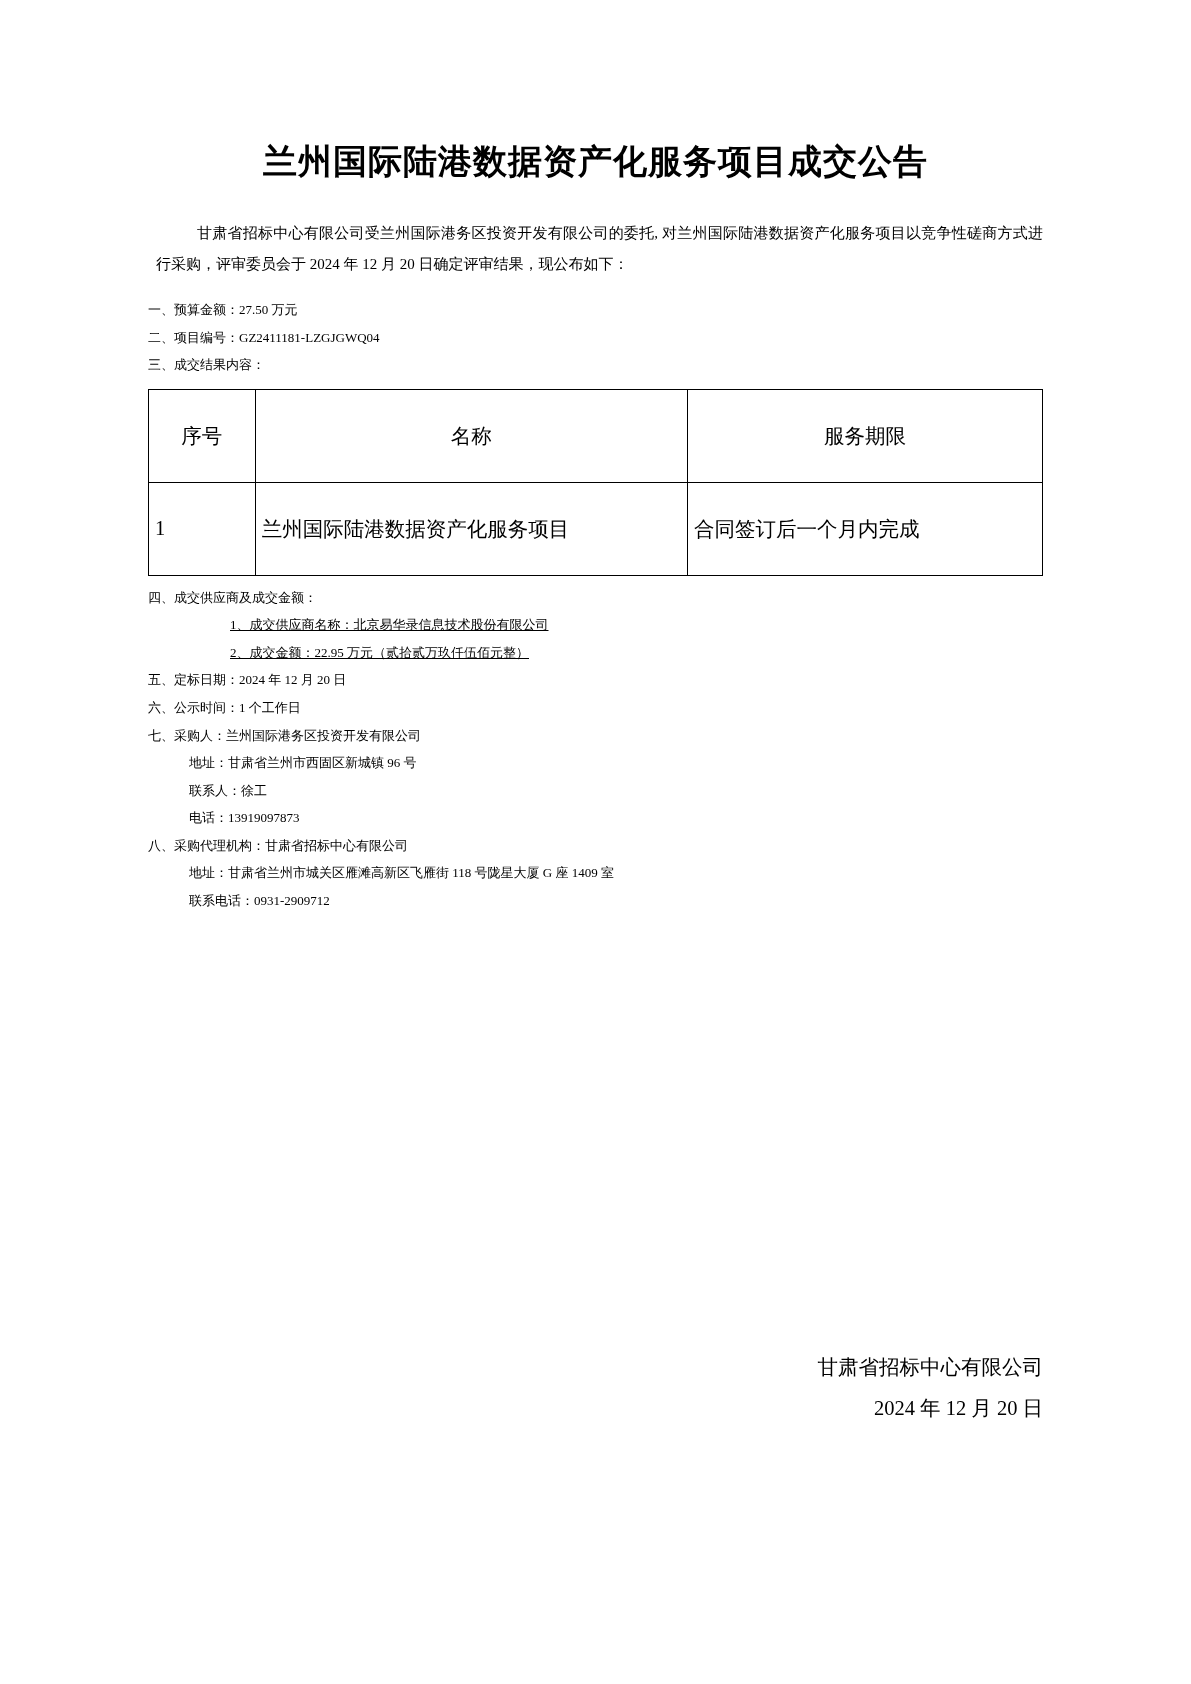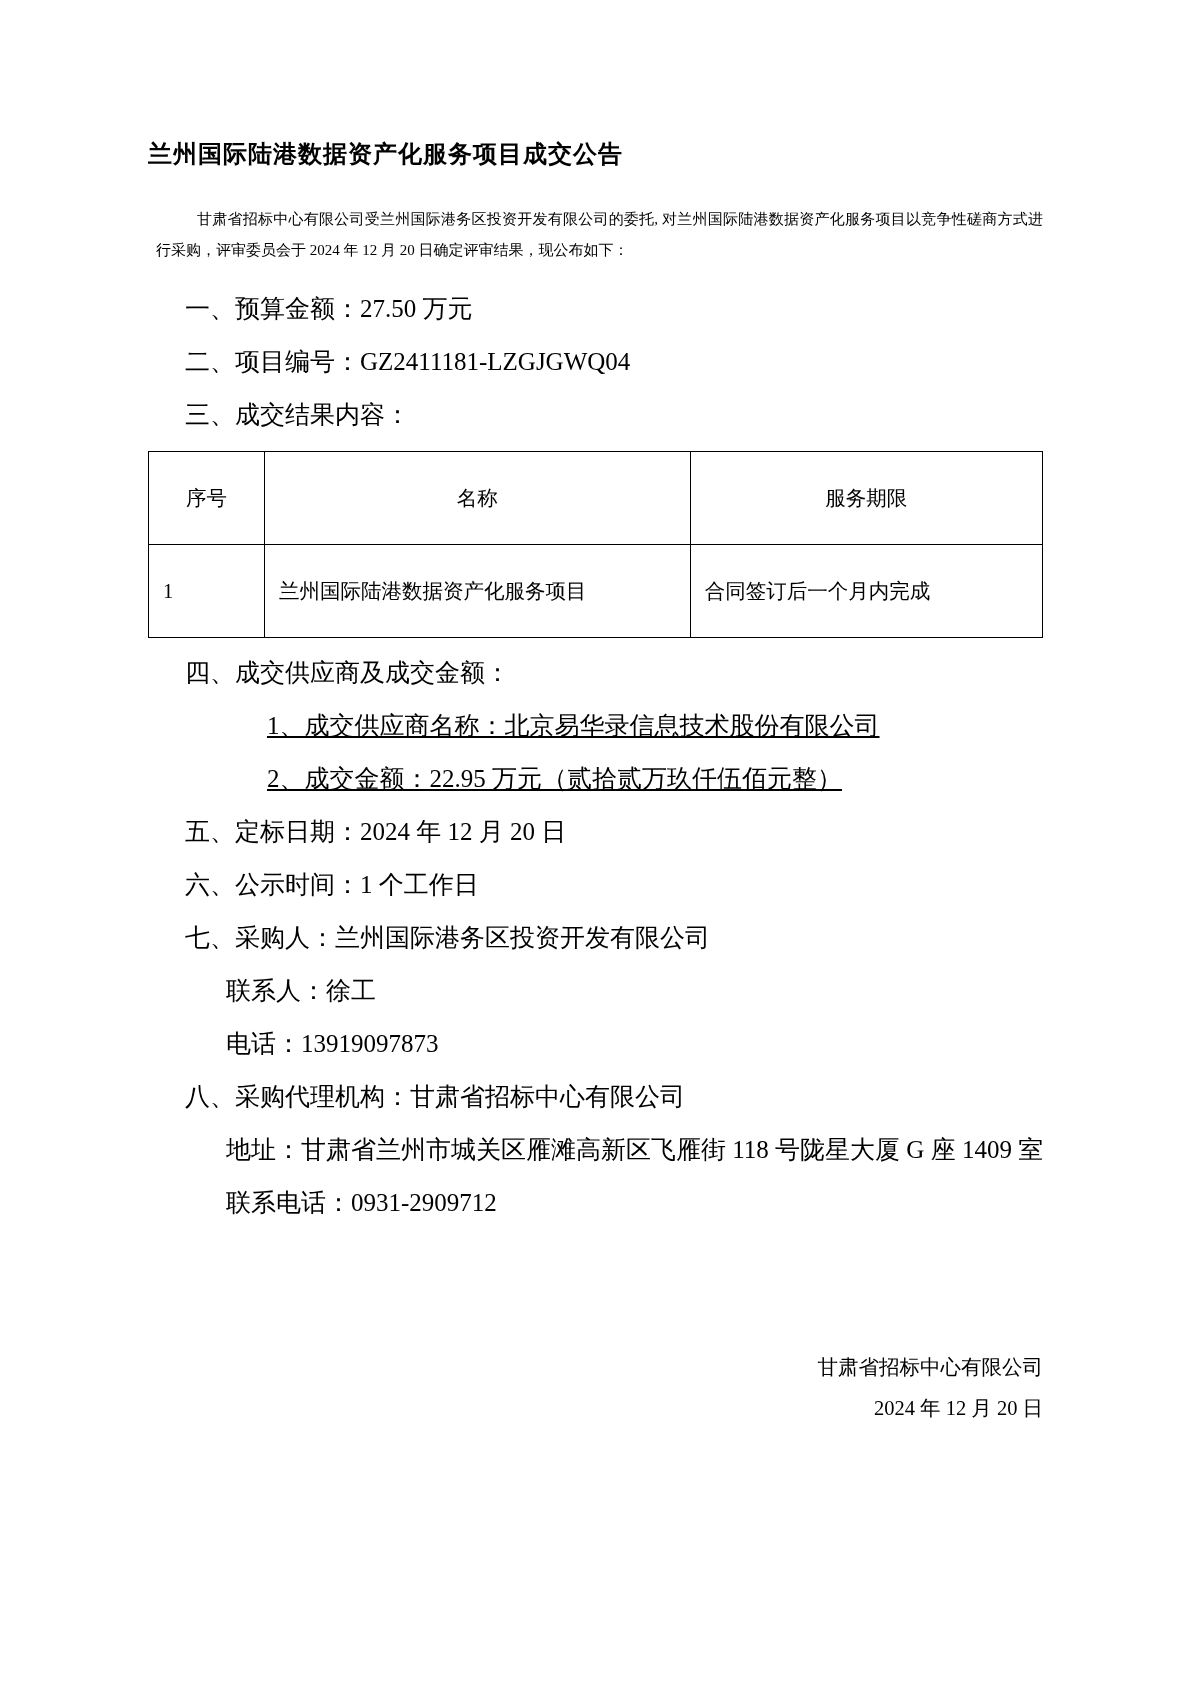--- a/index.html
+++ b/index.html
@@ -16,60 +16,60 @@
     overflow: hidden;
   }
   .page {
     box-sizing: border-box;
     width: 1191px;
     height: 1684px;
     padding: 120px 148px 60px 148px;
     position: relative;
   }
   .doc-title {
-    font-size: 24px;
+    text-align: center;
+    font-size: 34px;
     font-weight: bold;
     letter-spacing: 1px;
     margin: 18px 0 32px 0;
     line-height: 1.4;
   }
   .para {
     font-size: 15px;
     line-height: 2.12;
     text-align: justify;
     text-justify: inter-ideograph;
     margin-left: 8px;
   }
   .para.indent {
     text-indent: 41px;
   }
   .line {
-    font-size: 25px;
+    font-size: 13px;
     line-height: 2.12;
     white-space: nowrap;
-    margin-left: 37px;
   }
   .line.ind1 { padding-left: 41px; }
   .line.ind2 { padding-left: 82px; text-decoration: underline; }
   .line.ind3 { padding-left: 123px; }
 
   table.result-table {
     border-collapse: collapse;
     width: 100%;
     margin: 10px 0 8px 0;
     table-layout: fixed;
   }
   table.result-table td,
   table.result-table th {
     border: 1px solid #000000;
     vertical-align: middle;
     font-size: 20.5px;
     font-weight: normal;
     height: 84px;
-    padding: 4px 14px;
+    padding: 4px 6px;
   }
   .col-no { width: 11%; }
   .col-name { width: 49%; }
   .col-term { width: 40%; }
 
   .footer-block {
     position: absolute;
     right: 148px;
     bottom: 255px;
     text-align: right;
@@ -110,20 +110,21 @@
       </tr>
     </tbody>
   </table>
 
   <div class="line">四、成交供应商及成交金额：</div>
   <div class="line ind2">1、成交供应商名称：北京易华录信息技术股份有限公司</div>
   <div class="line ind2">2、成交金额：22.95 万元（贰拾贰万玖仟伍佰元整）</div>
   <div class="line">五、定标日期：2024 年 12 月 20 日</div>
   <div class="line">六、公示时间：1 个工作日</div>
   <div class="line">七、采购人：兰州国际港务区投资开发有限公司</div>
+  <div class="line ind1">地址：甘肃省兰州市西固区新城镇 96 号</div>
   <div class="line ind1">联系人：徐工</div>
   <div class="line ind1">电话：13919097873</div>
   <div class="line">八、采购代理机构：甘肃省招标中心有限公司</div>
   <div class="line ind1">地址：甘肃省兰州市城关区雁滩高新区飞雁街 118 号陇星大厦 G 座 1409 室</div>
   <div class="line ind1">联系电话：0931-2909712</div>
 
   <div class="footer-block">
     <div>甘肃省招标中心有限公司</div>
     <div>2024 年 12 月 20 日</div>
   </div>

